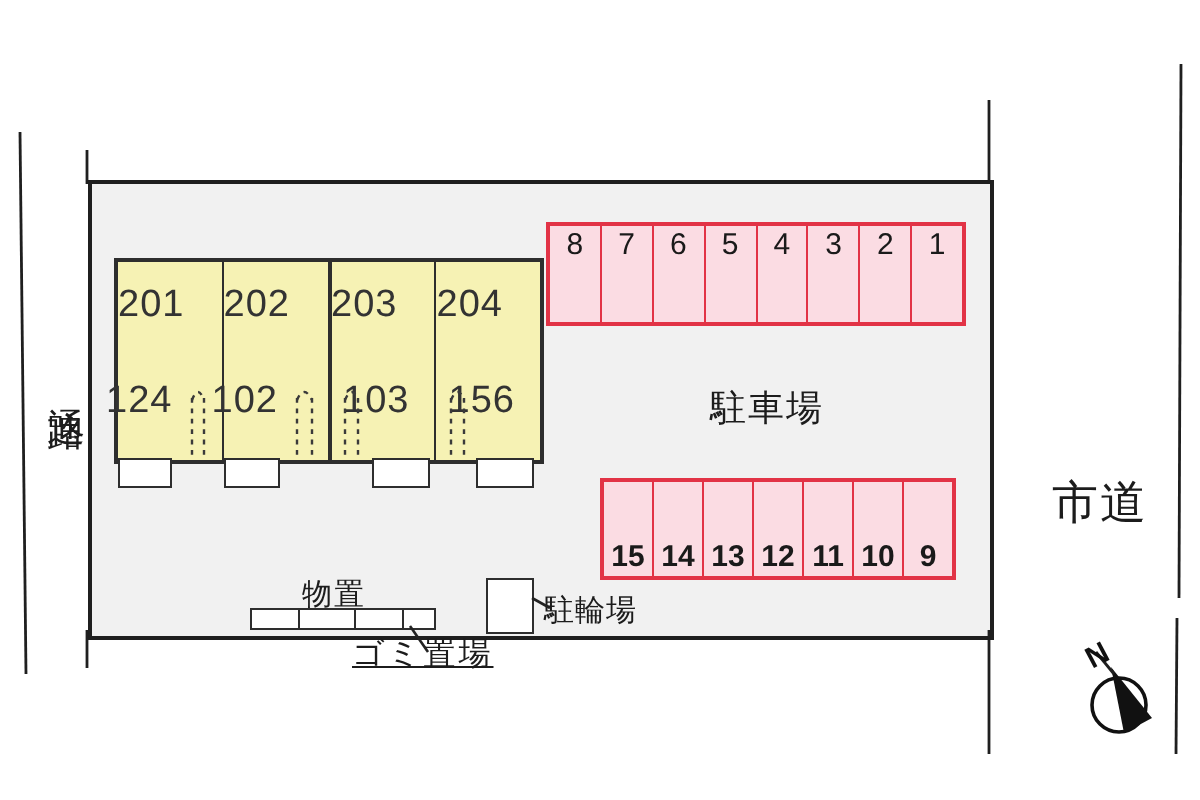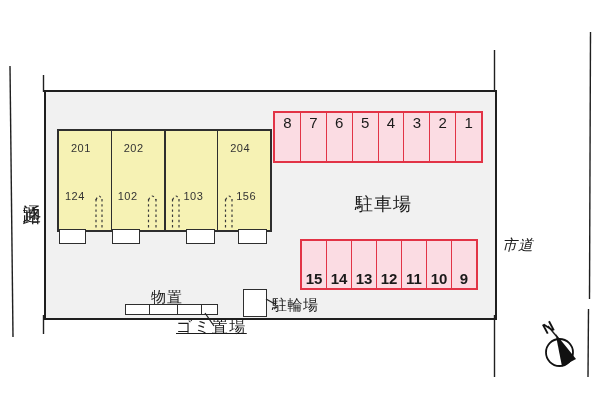--- a/index.html
+++ b/index.html
@@ -13,22 +13,22 @@
   .abs{position:absolute;}
   
   .site{left:44px;top:90px;width:449px;height:226px;background:var(--site-fill);
         border:2px solid var(--line);}
   
   .building{left:57px;top:129px;width:211px;height:99px;background:var(--bldg-fill);
             border:2px solid var(--bldg-line);display:flex;}
   .unit{flex:1;position:relative;}
   .unit + .unit{border-left:1.6px solid var(--bldg-line);}
   .unit.u2{border-left-width:2.6px;}
-  .u-upper,.u-lower{position:absolute;left:0;right:8px;text-align:center;
-                    font-size:11px;letter-spacing:.5px;color:#333;}
+  .u-upper,.u-lower{position:absolute;left:0;right:8px;text-align:left;
+                    font-size:19px;letter-spacing:.5px;color:#333;}
   .u-upper{top:11px;}
   .u-lower{top:59px;}
   .u0 .u-lower,.u1 .u-lower{transform:translateX(-6px);}
   .u2 .u-lower,.u3 .u-lower{transform:translateX(6px);}
   
   .porch{background:#fff;border:1.6px solid var(--bldg-line);height:13px;top:229px;}
   
   .prow{background:var(--p-fill);border:2px solid var(--p-border);display:flex;}
   .prow-top{left:273px;top:111px;width:206px;height:48px;}
   .prow-bottom{left:300px;top:239px;width:174px;height:47px;}
@@ -40,21 +40,21 @@
   
   .storage{left:125px;top:304px;width:91px;height:9px;background:#fff;
            border:1.6px solid var(--bldg-line);display:flex;}
   .scell + .scell{border-left:1.5px solid var(--bldg-line);}
   .bike{left:243px;top:289px;width:22px;height:26px;background:#fff;
         border:1.7px solid var(--bldg-line);}
   
   .lbl{white-space:nowrap;color:var(--txt);}
   .lbl-passage{left:19px;top:189px;writing-mode:vertical-rl;text-orientation:upright;
                font-size:19px;letter-spacing:2px;}
-  .lbl-cityroad{left:502px;top:236px;font-size:15px;letter-spacing:1px;font-style:italic;}
+  .lbl-cityroad{left:526px;top:236px;font-size:23px;letter-spacing:1px;}
   .lbl-parkinglot{left:355px;top:192px;font-size:18px;letter-spacing:1px;}
   .lbl-storage{left:151px;top:288px;font-size:15px;letter-spacing:1px;}
   .lbl-garbage{left:176px;top:317px;font-size:16px;letter-spacing:1.5px;text-decoration:underline;}
   .lbl-bike{left:272px;top:296px;font-size:15px;letter-spacing:.5px;}
   
   svg.overlay{position:absolute;left:0;top:0;pointer-events:none;}
   .ln{stroke:var(--line);stroke-width:1.7;fill:none;}
   .ln-thin{stroke-width:1.4;}
   .dash{stroke:#3a3a3a;stroke-width:1.2;fill:none;stroke-dasharray:2.4 2.8;}
   .leader{stroke:#222;stroke-width:1.3;fill:none;}
@@ -73,20 +73,21 @@
   <div class="abs building" id="building">
       <div class="unit u0">
         <span class="u-upper">201</span>
         <span class="u-lower">124</span>
       </div>
       <div class="unit u1">
         <span class="u-upper">202</span>
         <span class="u-lower">102</span>
       </div>
       <div class="unit u2">
+        <span class="u-upper">203</span>
         <span class="u-lower">103</span>
       </div>
       <div class="unit u3">
         <span class="u-upper">204</span>
         <span class="u-lower">156</span>
       </div>
     </div>
 
   <div class="abs porch" style="left:59px;width:25px;"></div>
   <div class="abs porch" style="left:112px;width:26px;"></div>

